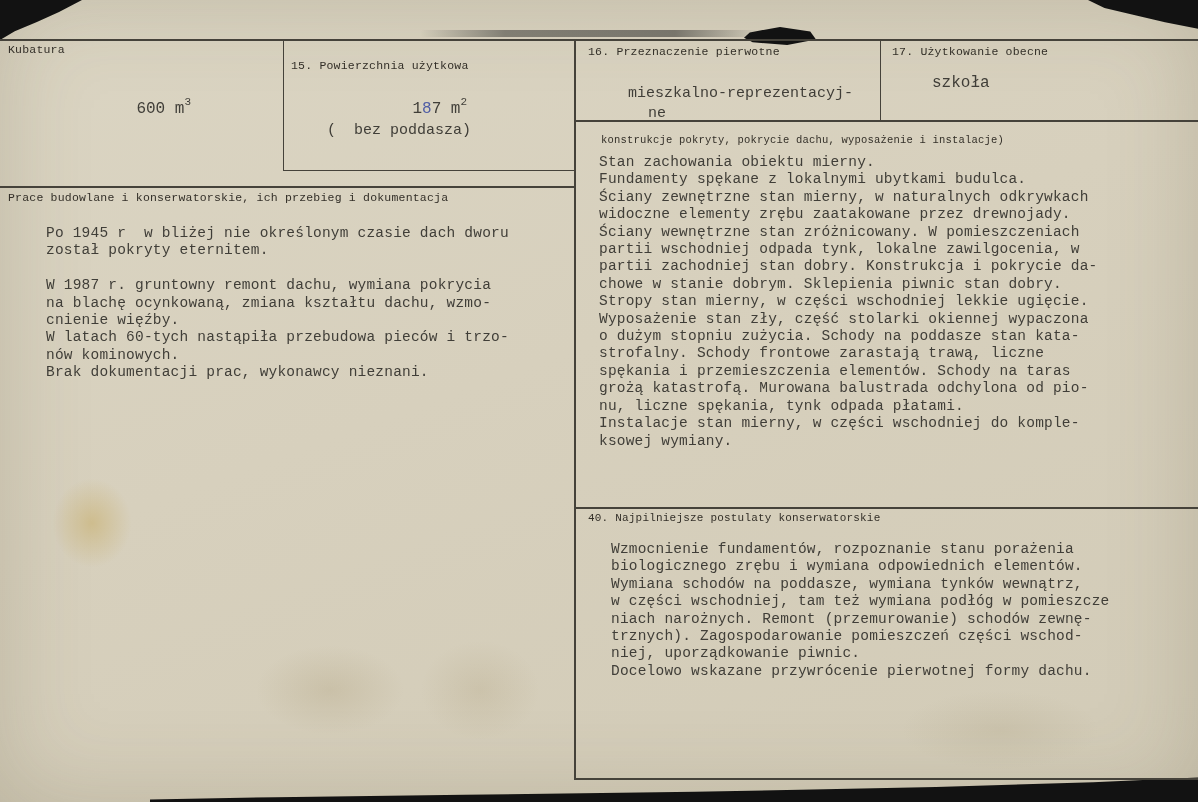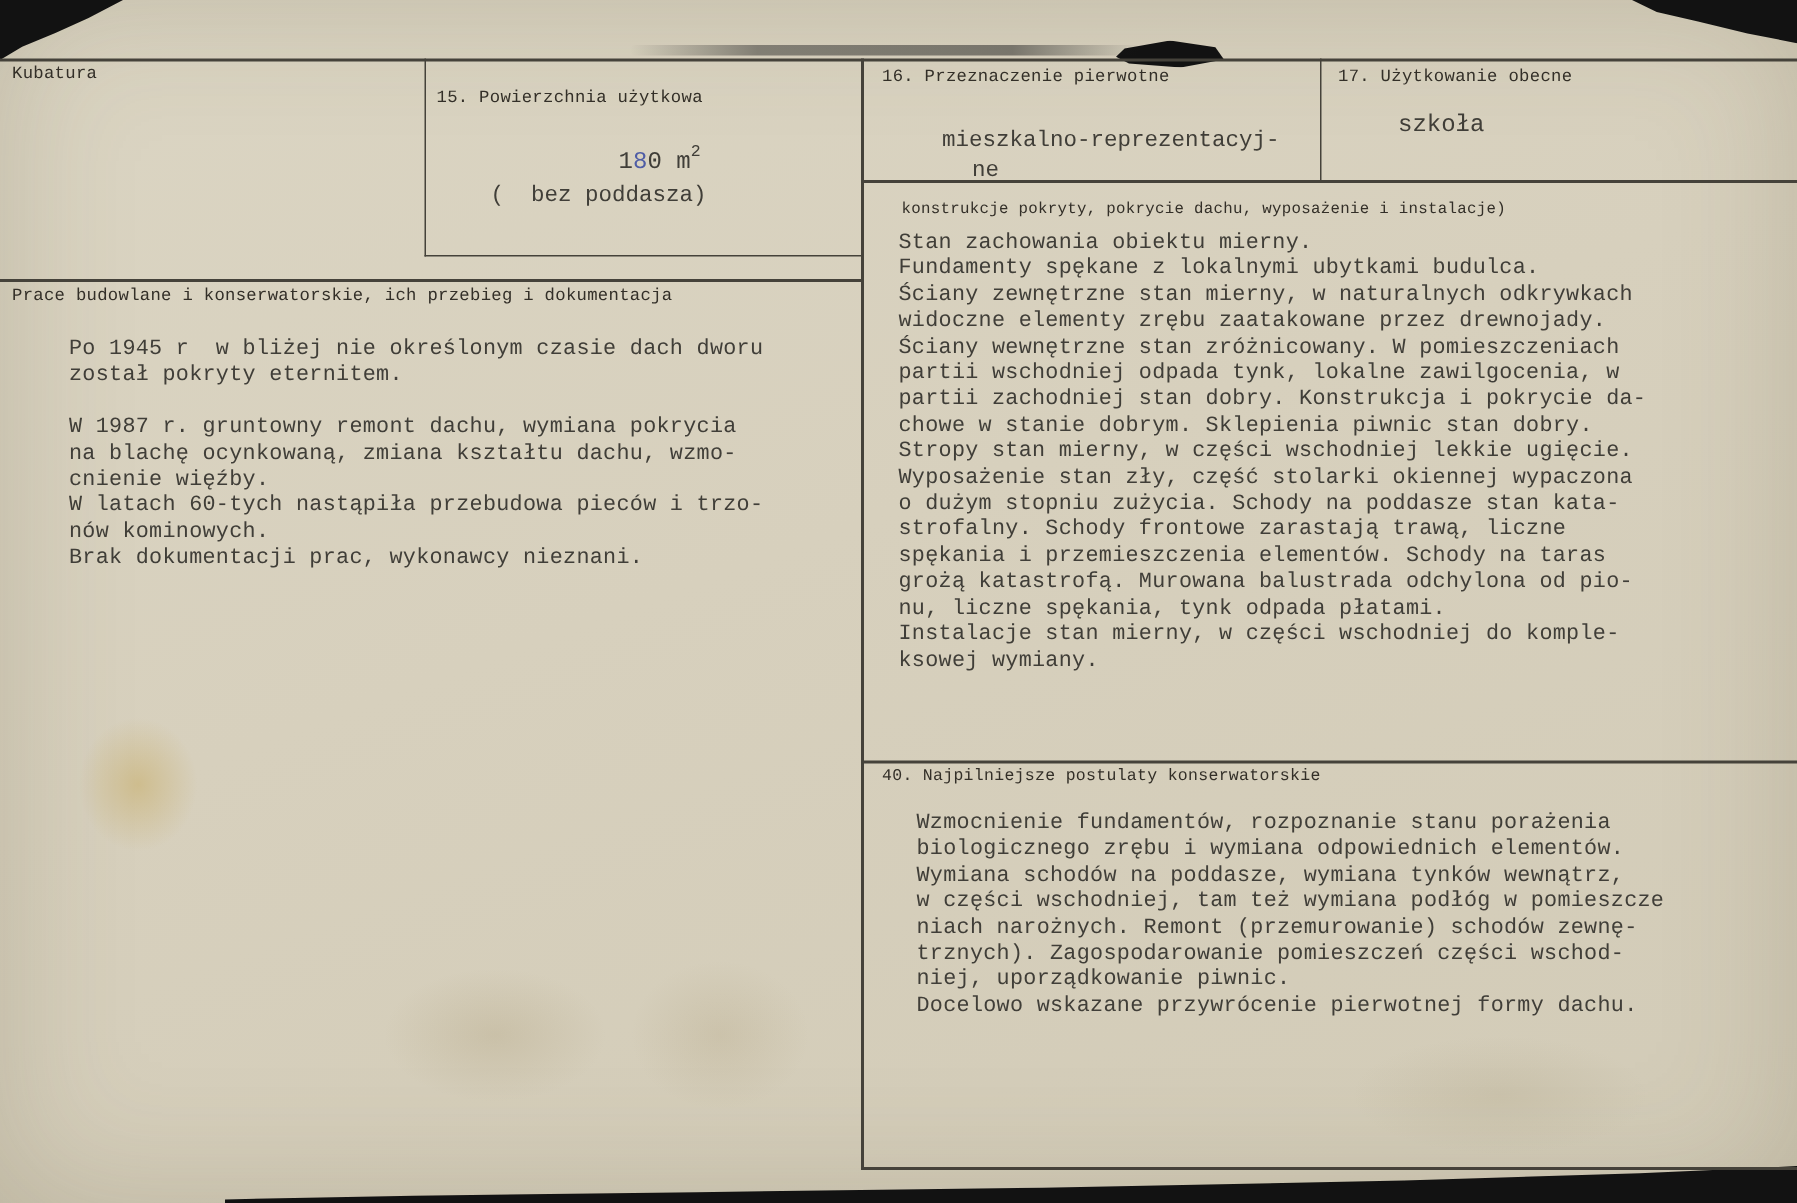--- a/index.html
+++ b/index.html
@@ -40,24 +40,27 @@
   <div class="rule" style="left:574px;top:39px;width:2px;height:741px;"></div>
   <div class="rule" style="left:283px;top:39px;width:1px;height:132px;"></div>
   <div class="rule" style="left:283px;top:170px;width:292px;height:1px;"></div>
   <div class="rule" style="left:0;top:186px;width:575px;height:2px;"></div>
   <div class="rule" style="left:880px;top:39px;width:1px;height:82px;"></div>
   <div class="rule" style="left:575px;top:120px;width:623px;height:2px;"></div>
   <div class="rule" style="left:575px;top:507px;width:623px;height:2px;"></div>
   <div class="rule" style="left:575px;top:778px;width:623px;height:2px;"></div>
 
   <div class="serif-label" style="left:8px;top:43px;">Kubatura</div>
+  <div class="mono value" style="left:98px;top:80px;">
+    <span>600 m</span><sup>3</sup>
+  </div>
 
   <div class="serif-label" style="left:291px;top:43px;margin-top:16px;">15. Powierzchnia użytkowa</div>
   <div class="mono value" style="left:374px;top:80px;">
-    <span>1</span><span class="ink-blue">8</span><span>0 m</span><sup>2</sup>
+    <span>1</span><span class="ink-blue">8</span><span>7 m</span><sup>2</sup>
   </div>
   <div class="mono" style="left:327px;top:122px;font-size:15px;">(  bez poddasza)</div>
 
   <div class="serif-label" style="left:588px;top:45px;">16. Przeznaczenie pierwotne</div>
   <div class="mono" style="left:628px;top:85px;font-size:15px;">mieszkalno-reprezentacyj-</div>
   <div class="mono" style="left:648px;top:105px;font-size:15px;">ne</div>
 
   <div class="serif-label" style="left:892px;top:45px;">17. Użytkowanie obecne</div>
   <div class="mono value" style="left:932px;top:74px;">szkoła</div>
 

